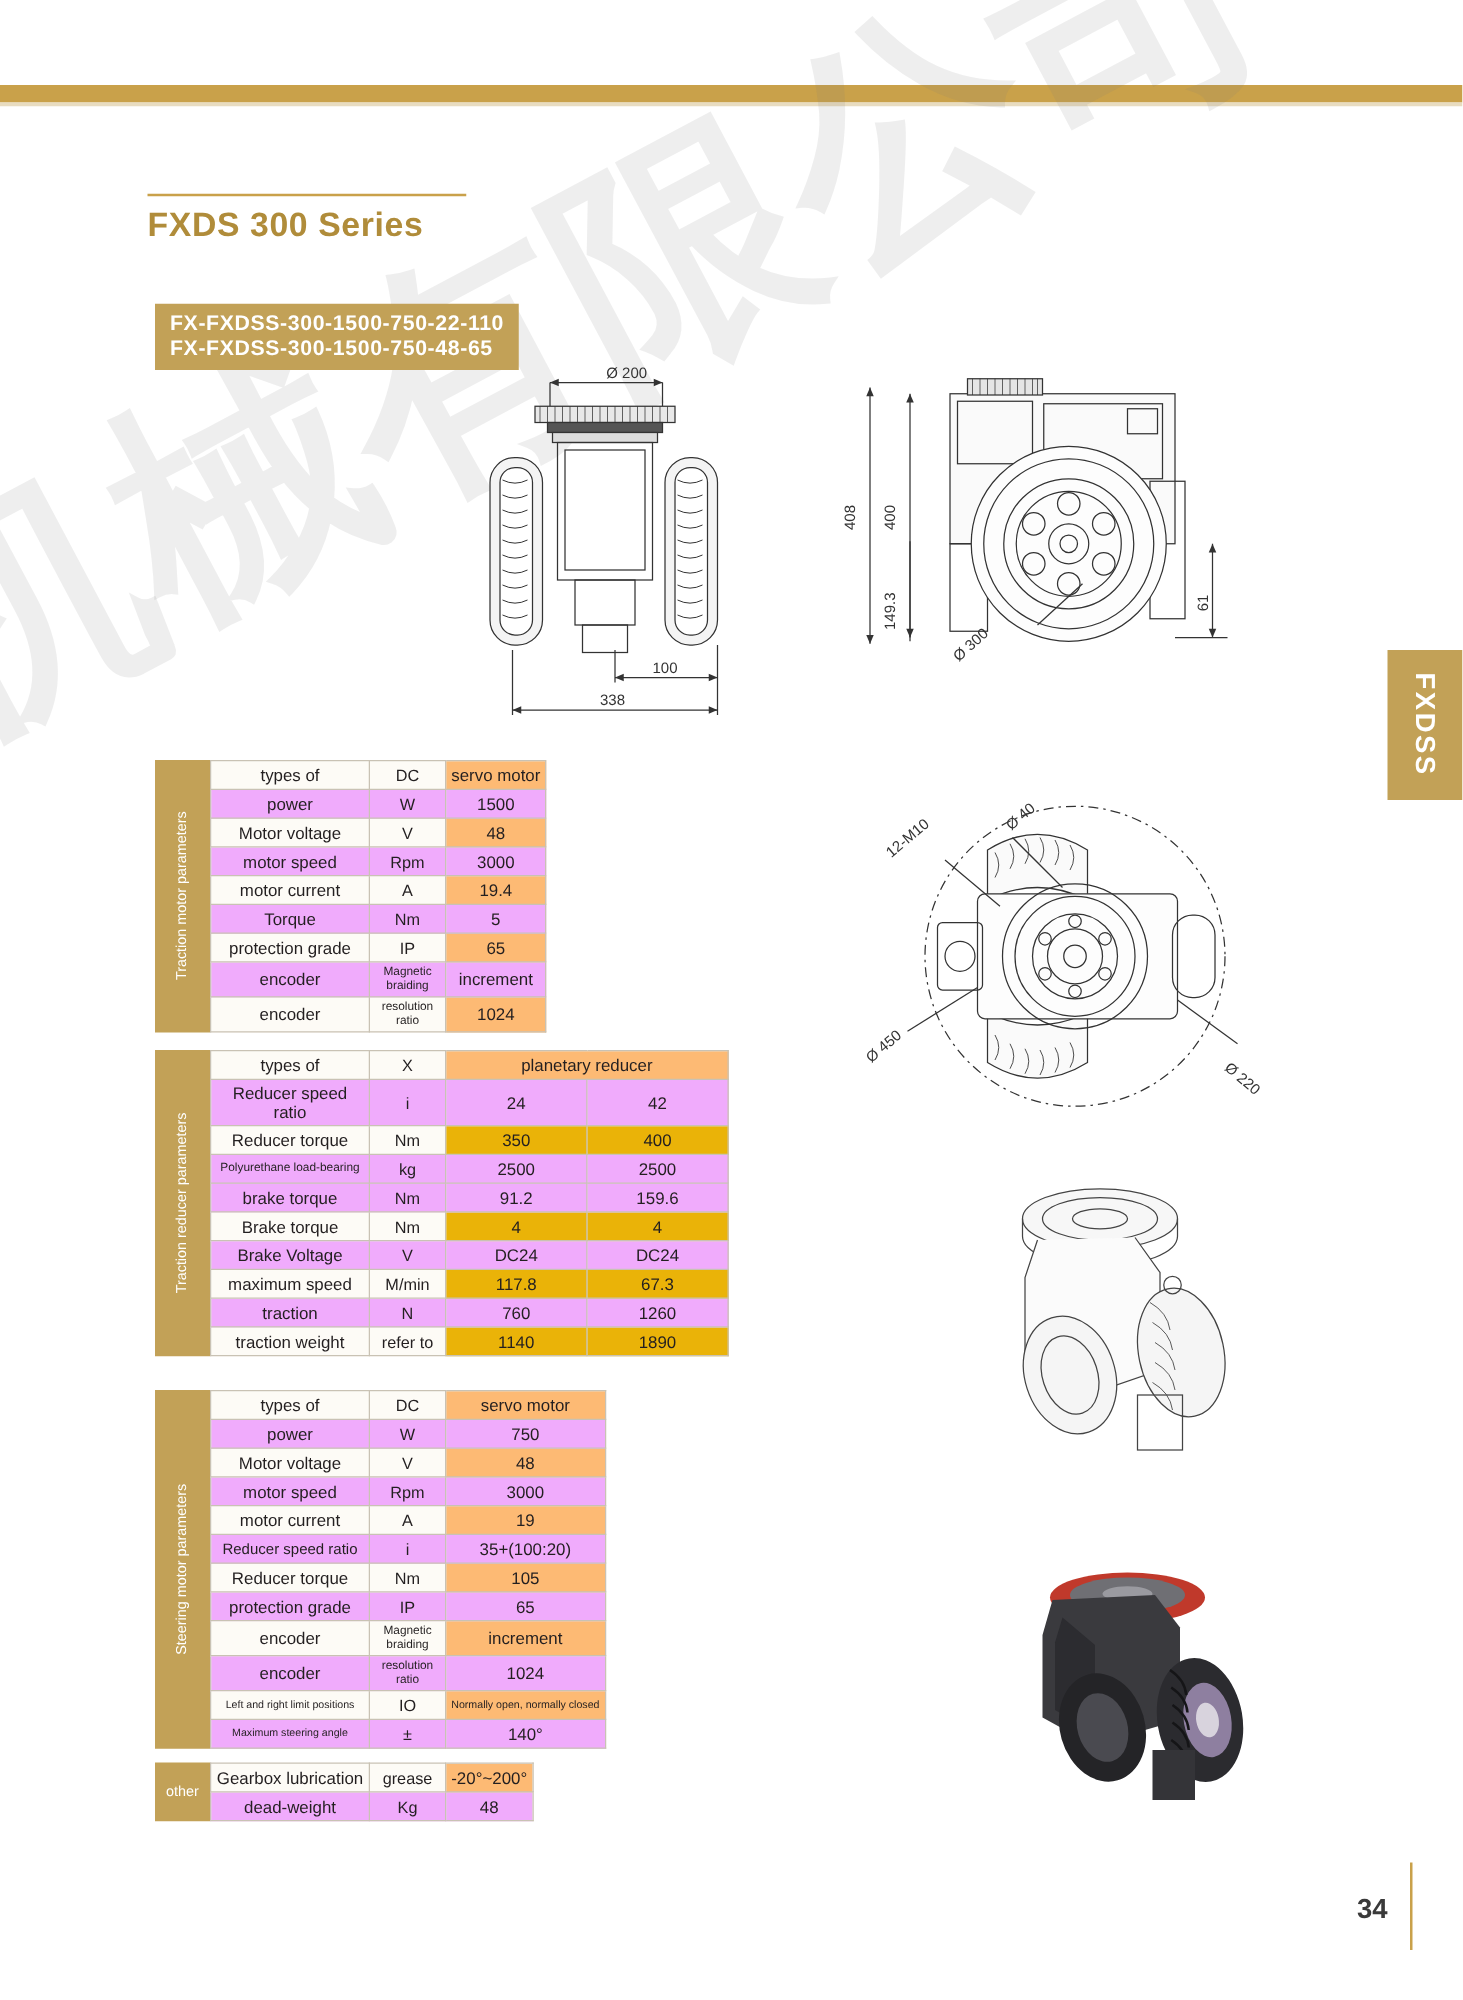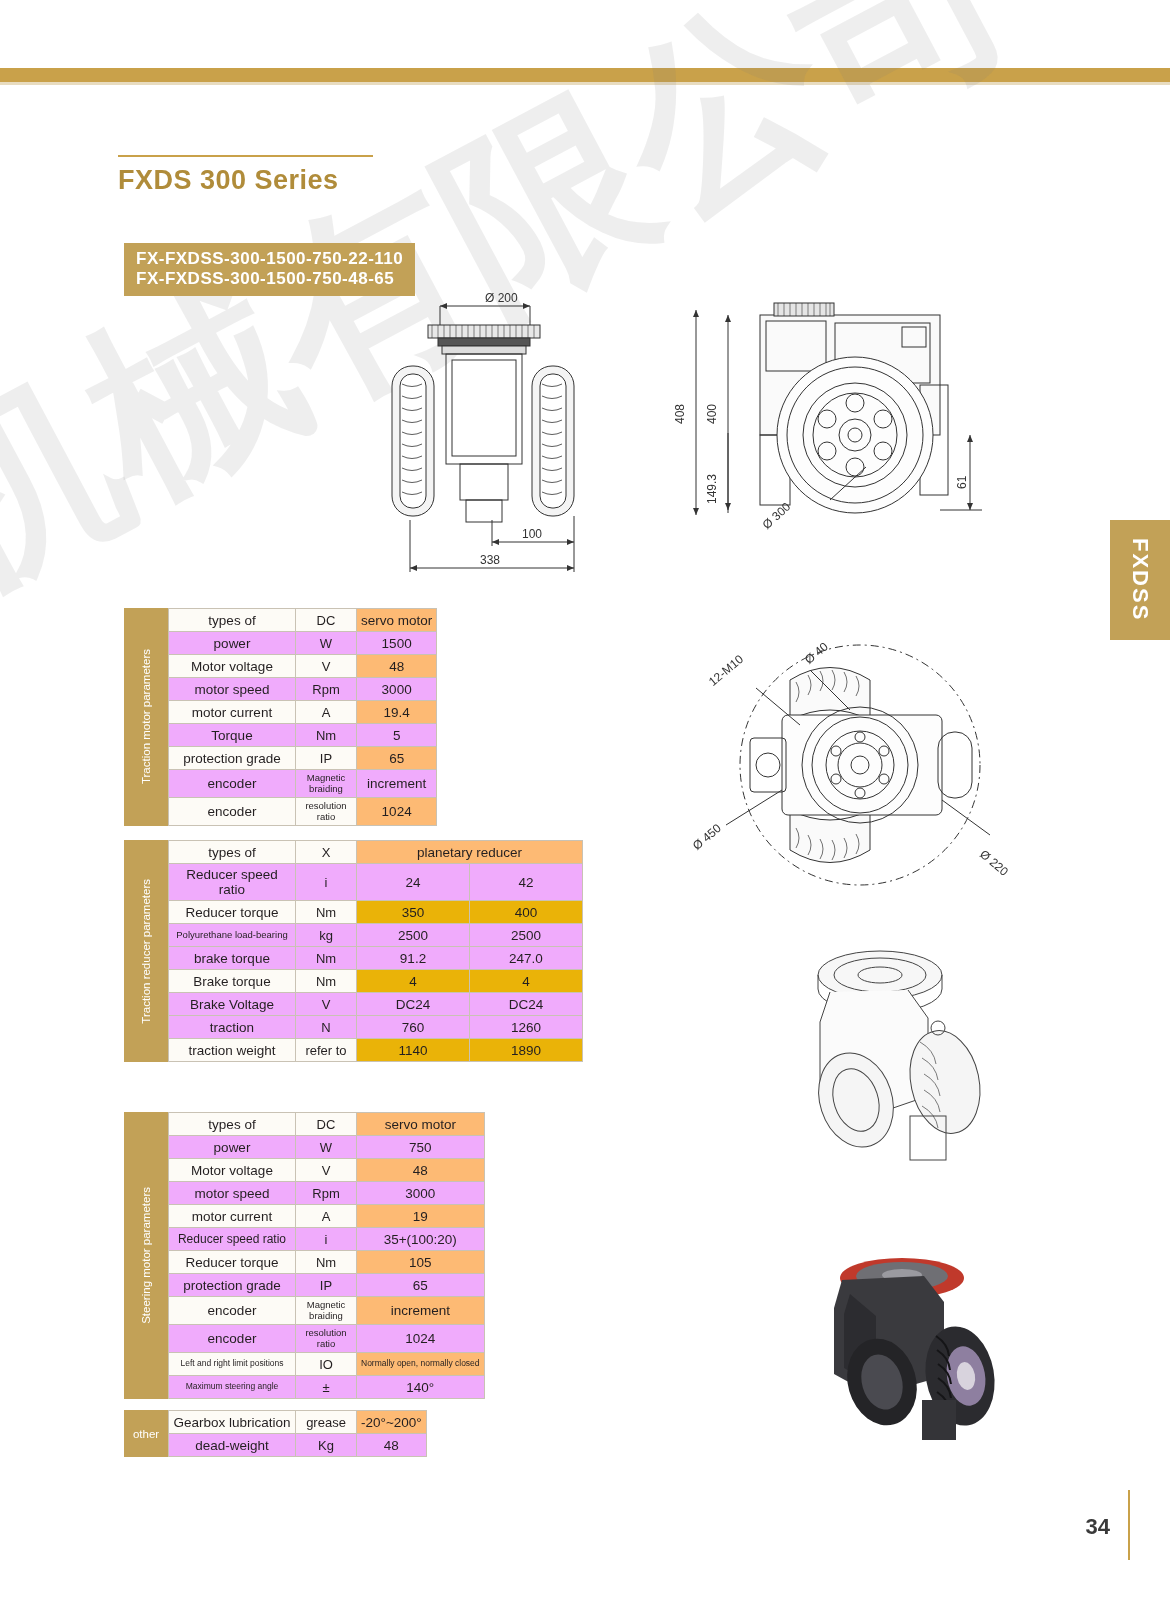--- a/index.html
+++ b/index.html
@@ -395,33 +395,39 @@
       <tr class="alt">
             <td class="lbl small">Polyurethane load-bearing</td>
             <td class="unit">kg</td>
             <td class="val">2500</td>
             <td class="val">2500</td>
           </tr>
       <tr class="alt">
             <td class="lbl">brake torque</td>
             <td class="unit">Nm</td>
             <td class="val">91.2</td>
-            <td class="val">247.0</td>
+            <td class="val">159.6</td>
           </tr>
       <tr>
             <td class="lbl">Brake torque</td>
             <td class="unit">Nm</td>
             <td class="val">4</td>
             <td class="val">4</td>
           </tr>
       <tr class="alt">
             <td class="lbl">Brake Voltage</td>
             <td class="unit">V</td>
             <td class="val">DC24</td>
             <td class="val">DC24</td>
+          </tr>
+      <tr>
+            <td class="lbl">maximum speed</td>
+            <td class="unit">M/min</td>
+            <td class="val">117.8</td>
+            <td class="val">67.3</td>
           </tr>
       <tr class="alt">
             <td class="lbl">traction</td>
             <td class="unit">N</td>
             <td class="val">760</td>
             <td class="val">1260</td>
           </tr>
       <tr>
             <td class="lbl">traction weight</td>
             <td class="unit">refer to</td>

